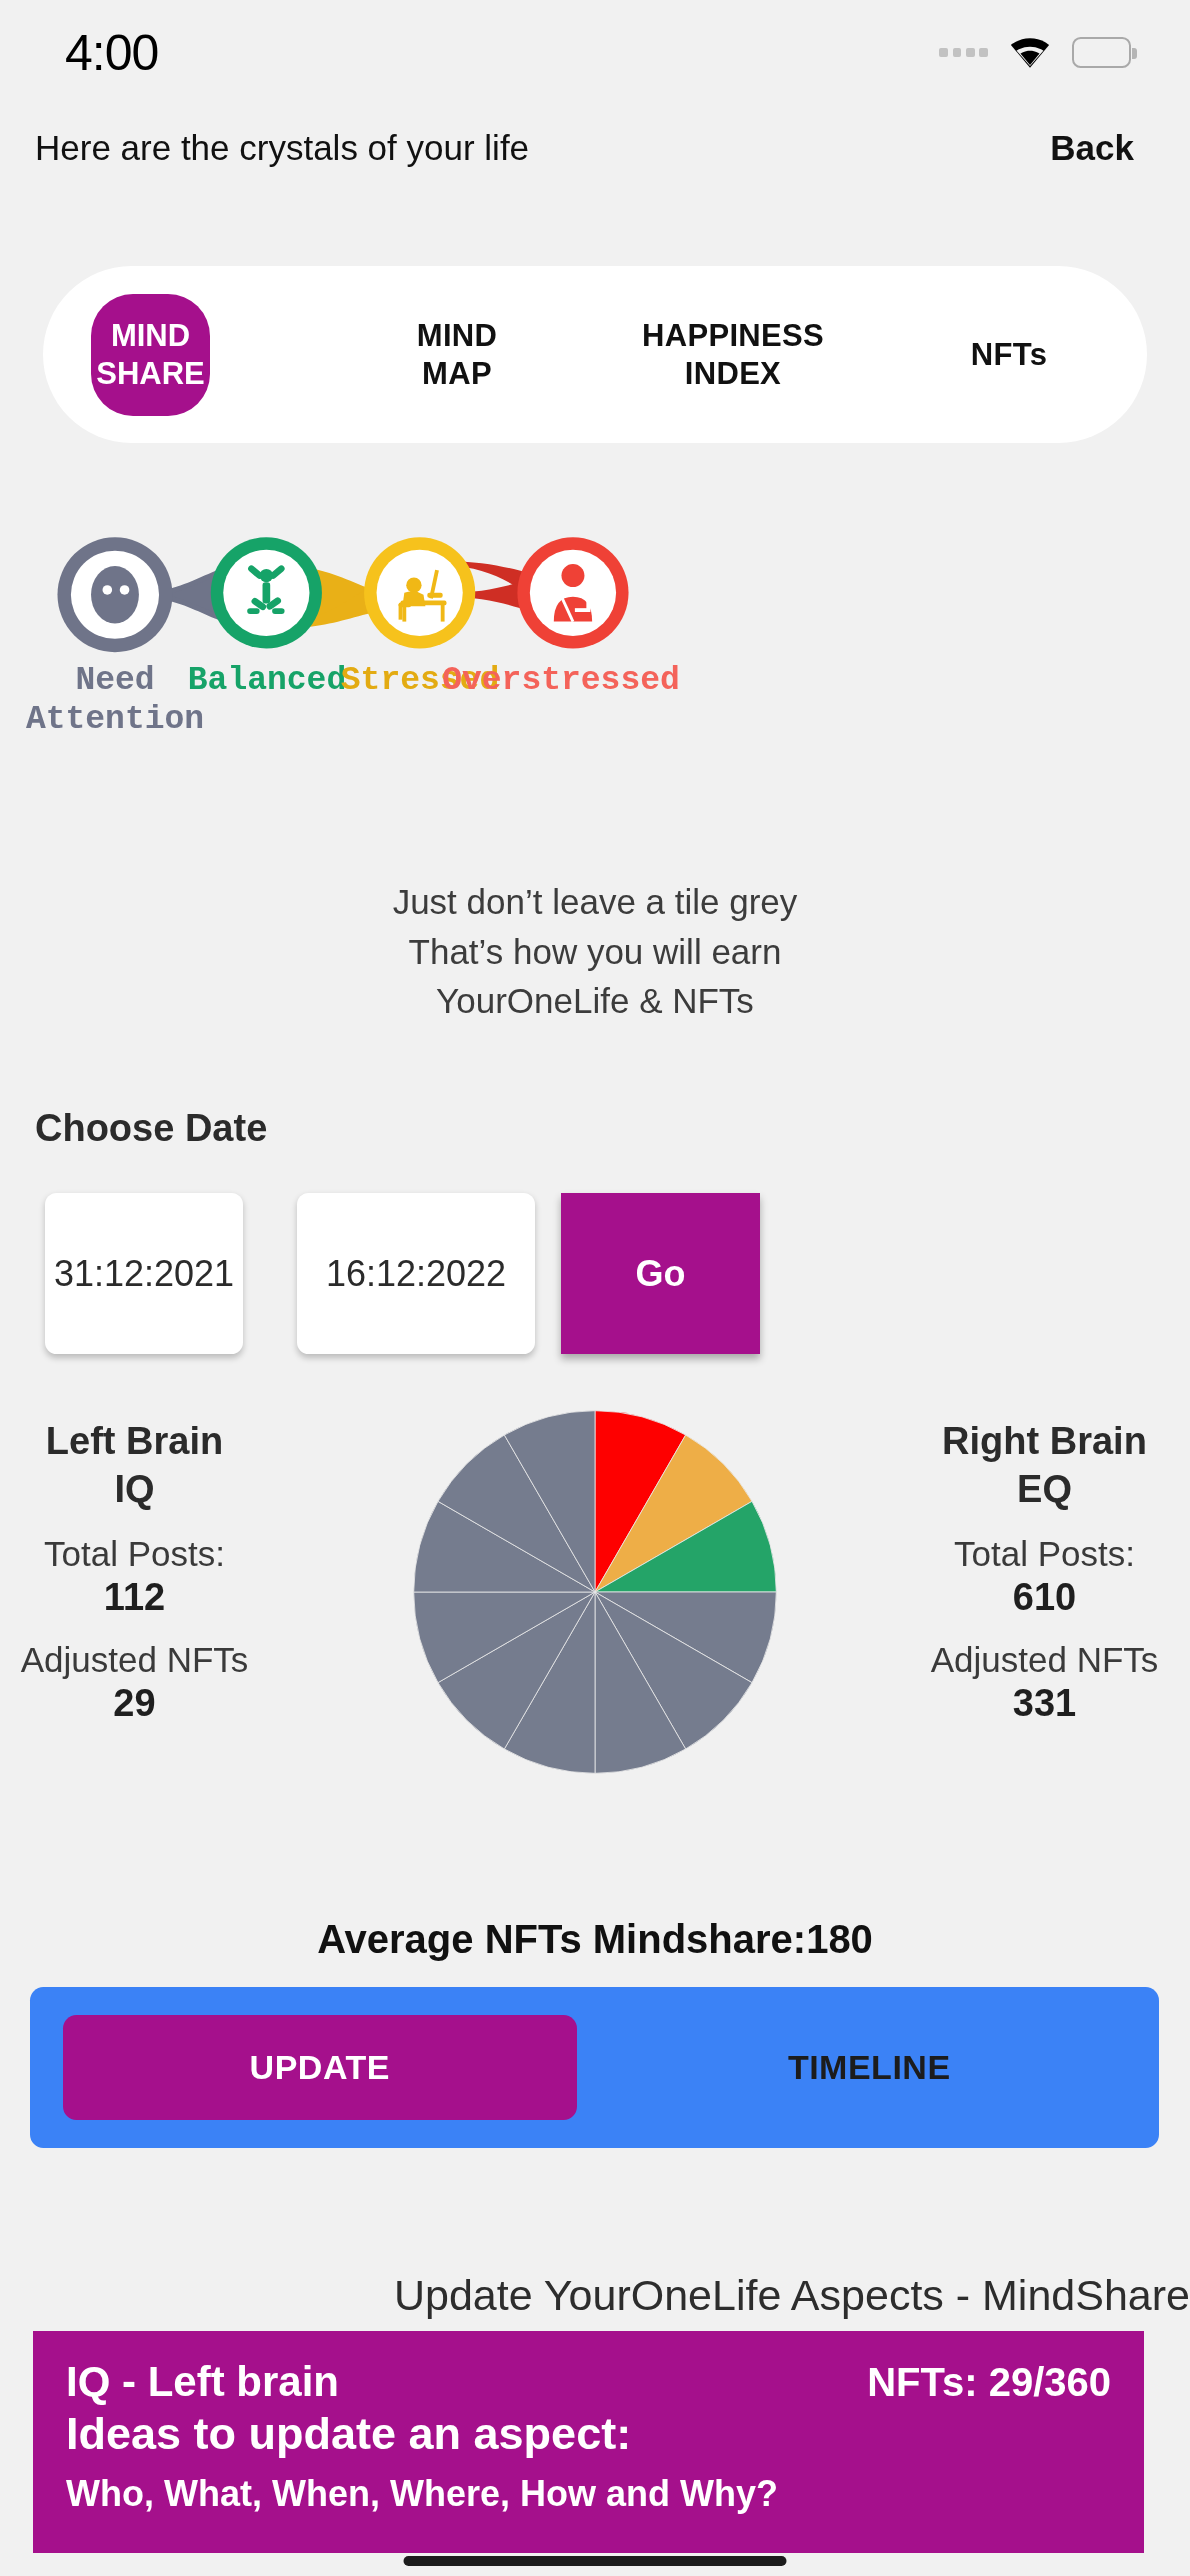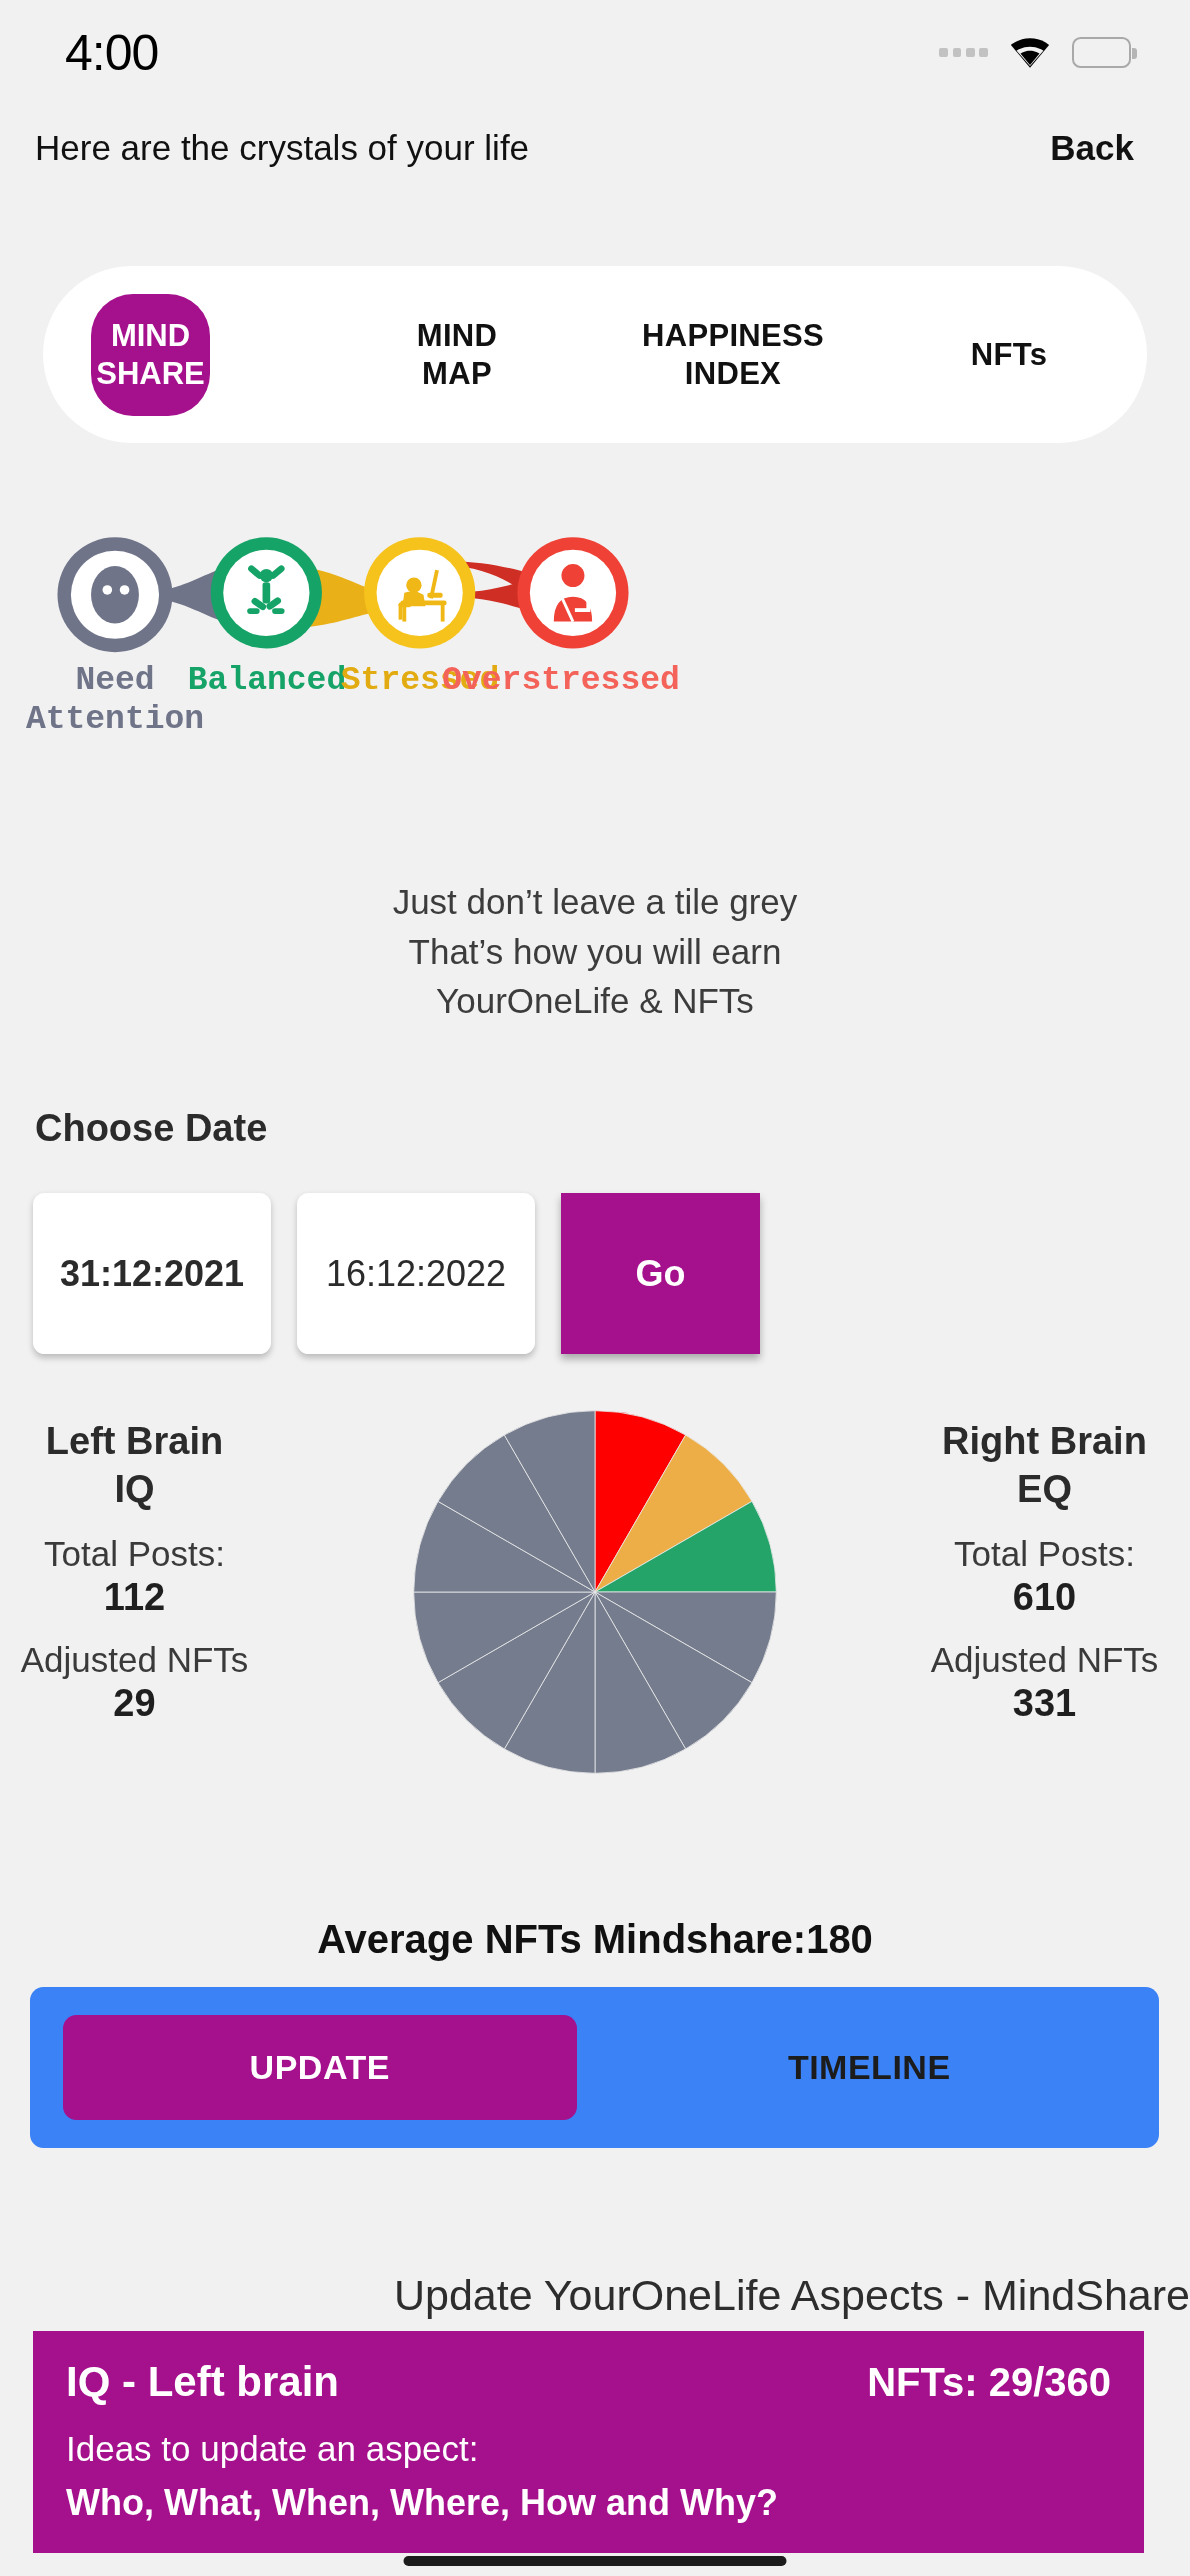--- a/index.html
+++ b/index.html
@@ -41,21 +41,21 @@
   .moodlabels{ position:absolute; top:125px; left:0; width:1190px; height:105px;font-family:Liberation Mono, monospace; }
   .mlabel{ position:absolute; text-align:center; font-size:33px; font-weight:700; line-height:1.18; }
 
   
   .tagline{ position:absolute; top:877px; left:0; width:1190px; text-align:center; font-size:35px; color:#3c3c3c; line-height:1.42; }
 
   
   .choose-date{ position:absolute; top:1107px; left:35px; font-size:38px; font-weight:700; color:#2b2b2b; }
   .daterow{ position:absolute; top:1193px; left:33px; width:1129px; height:161px; }
   .dbox{ position:absolute; top:0; height:161px; background:#fff; border-radius:11.5px; box-shadow:0 3.8px 6.7px rgba(0,0,0,.22); display:flex; align-items:center; justify-content:center; font-size:36px; color:#2b2b2b; }
-  .dbox.d1{ left:0; width:238px;font-weight:bold; }
+  .dbox.d1{ left:12px; width:198px; }
   .dbox.d2{ left:264px; width:238px; }
   .gobtn{ position:absolute; left:528px; top:0; width:199px; height:161px; background:#a5108c; box-shadow:0 4.8px 7.7px rgba(0,0,0,.30); display:flex; align-items:center; justify-content:center; color:#fff; font-size:36px; font-weight:700; border:none; }
 
   
   .brains{ position:absolute; top:1418px; left:0; width:1190px; height:594px; }
   .bcol{ position:absolute; top:0; width:383px; text-align:center; }
   .bcol.left{ left:-57px; }
   .bcol.right{ left:853px; }
   .bcol .bt{ font-size:38px; font-weight:700; color:#2b2b2b; line-height:1.25; }
   .bcol .bl{ font-size:35px; color:#3a3a3a; margin-top:21px; }
@@ -72,21 +72,21 @@
   .seg.off{ color:#1c1c1c;padding-left:36px; }
 
   
   .updcap{ position:absolute; top:2271px; left:0; width:1190px; text-align:right; font-size:43px; color:#2d2d2d; }
 
   
   .card{ position:absolute; top:2331px; left:33px; width:1111px; height:222px; background:#a5108c; color:#fff; padding:27px 33px 0 33px; overflow:hidden; }
   .card-row{ display:flex; align-items:baseline; justify-content:space-between; }
   .card-t{ font-size:42px; font-weight:700; }
   .card-n{ font-size:40px; font-weight:700; }
-  .card-s{ font-size:35px; margin-top:23px; }
+  .card-s{ font-size:45px; margin-top:2px;font-weight:bold; }
   .card-q{ font-size:36px; font-weight:700; margin-top:13.4px; }
 
   
   .homebar{ position:absolute; bottom:9.6px; left:50%; transform:translateX(-50%); width:383px; height:10.5px; background:#1c1c1c; border-radius:5.8px; }
 </style>
 </head>
 <body>
 
 <div id="screen">
 

